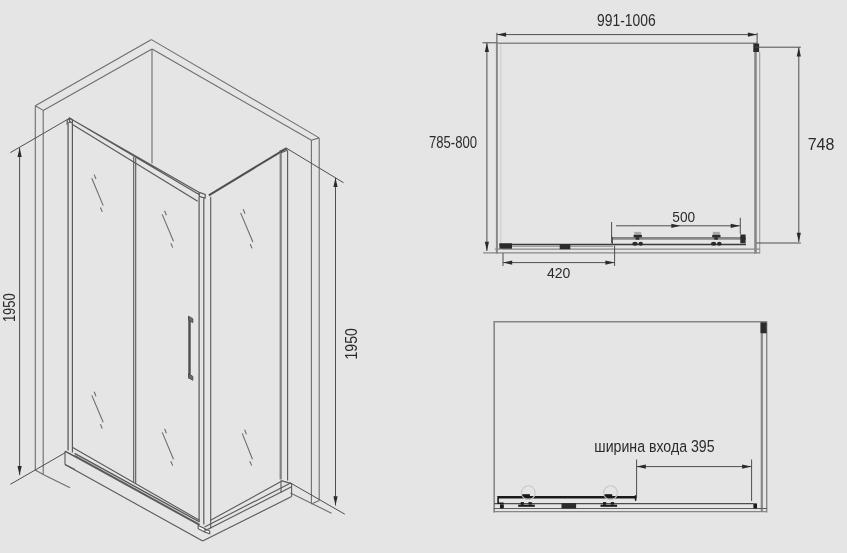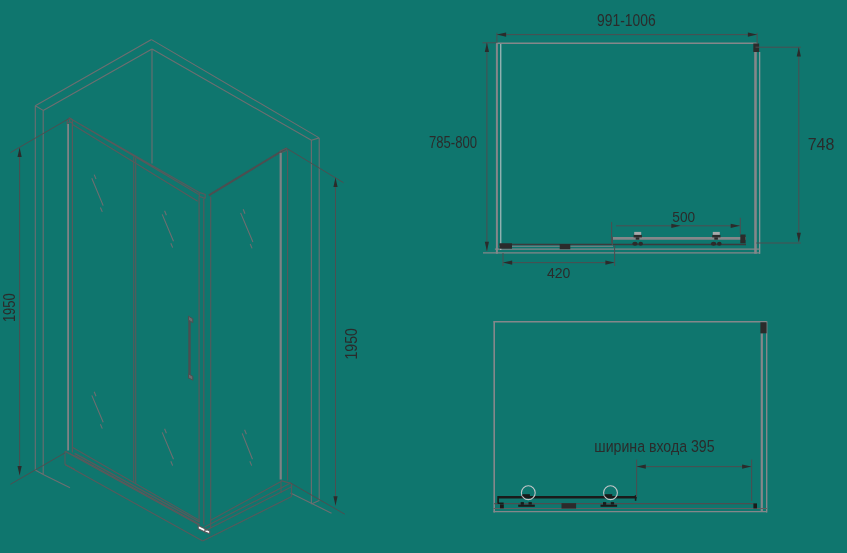--- a/index.html
+++ b/index.html
@@ -1,16 +1,16 @@
 <!DOCTYPE html>
 <html><head>
 <meta charset="utf-8">
 <style>
   html,body{margin:0;padding:0;background:#ffffff;}
-  #canvas{position:relative;width:847px;height:553px;background:#0f766e;overflow:hidden;
+  #canvas{position:relative;width:847px;height:553px;background:#e5e5e5;overflow:hidden;
           font-family:"Liberation Sans", sans-serif;}
   svg{position:absolute;left:0;top:0;}
   .t{fill:#2b2b2b;font-family:"Liberation Sans", sans-serif;}
 </style>
 </head>
 <body>
 <div id="canvas">
 <svg width="847" height="553" viewBox="0 0 847 553">
 <g stroke-linecap="butt" fill="none">
 

